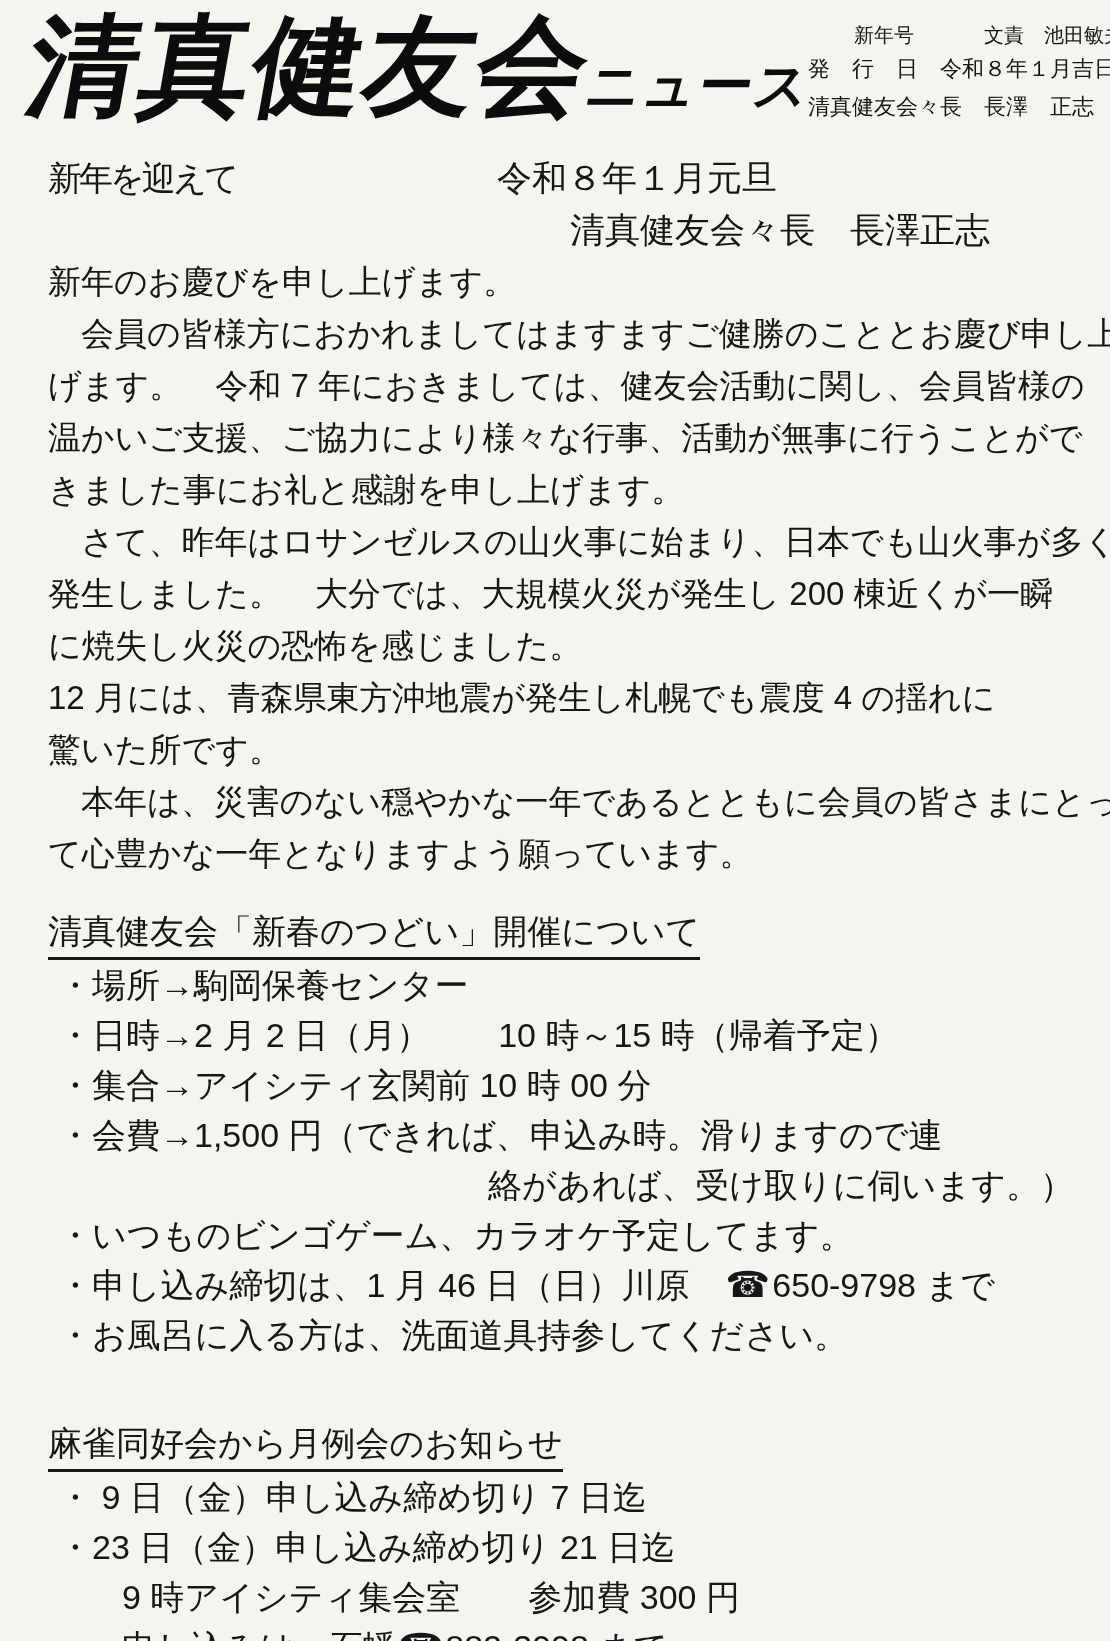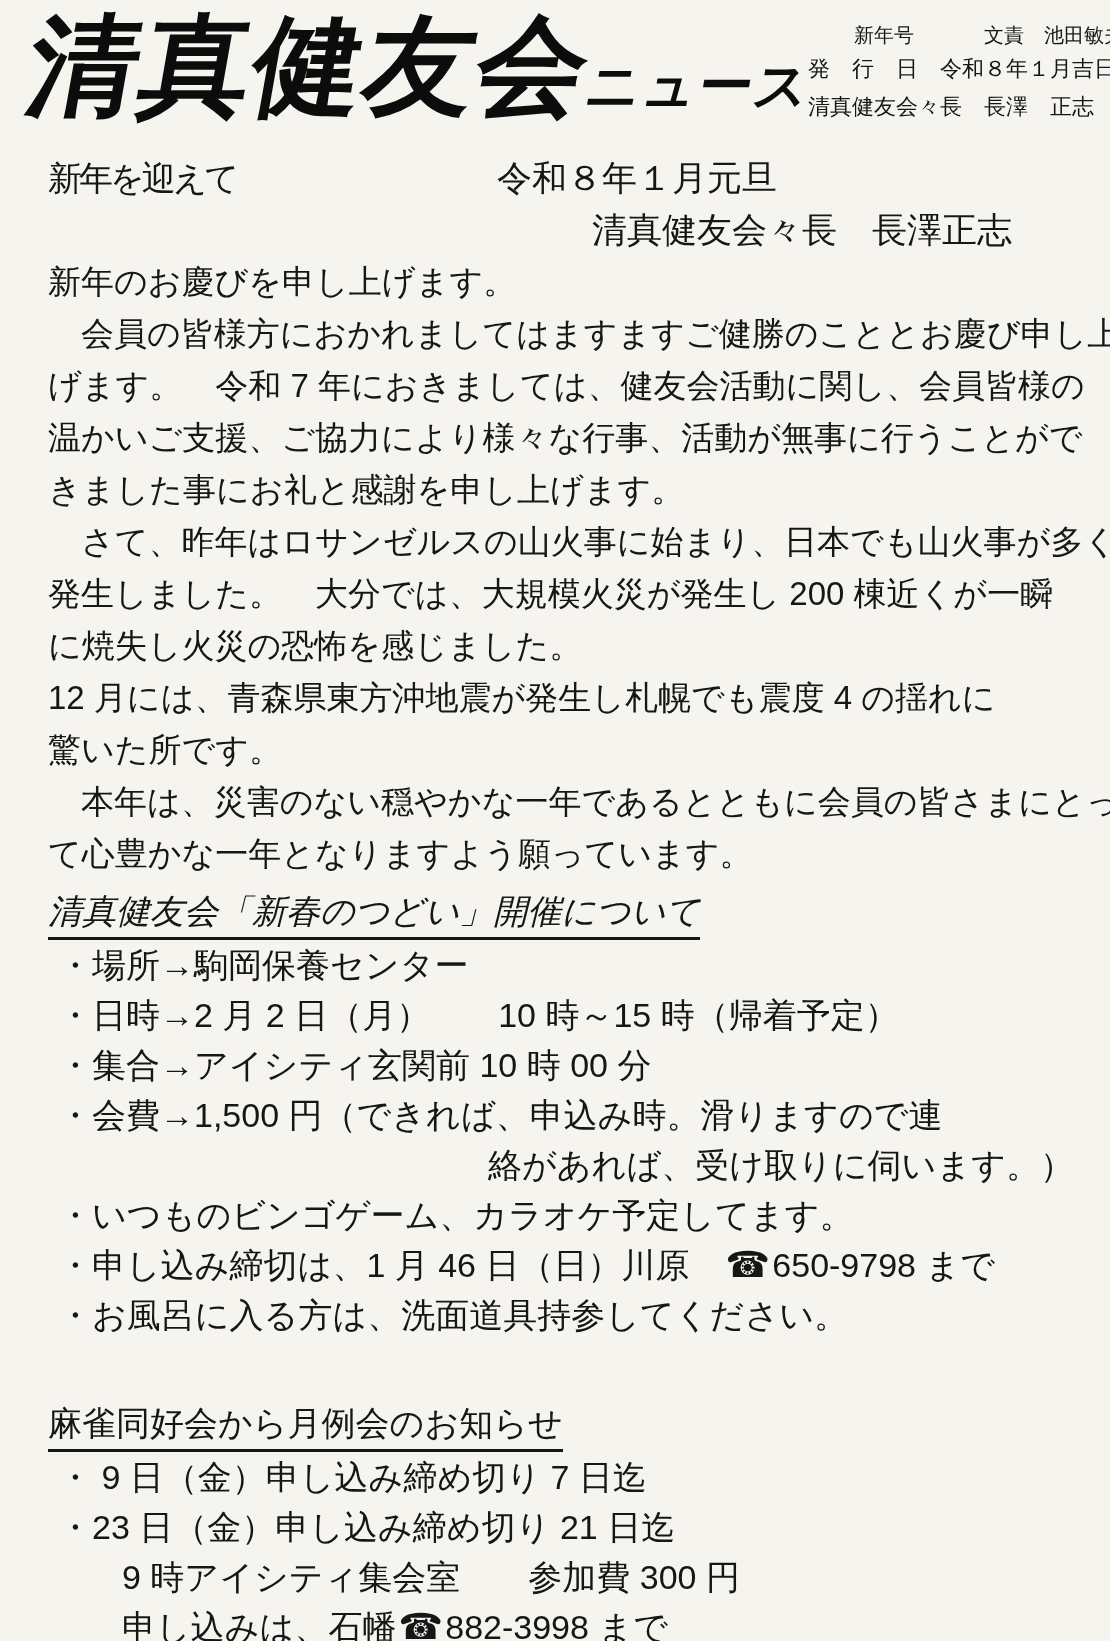--- a/index.html
+++ b/index.html
@@ -27,24 +27,24 @@
   .mast-row1 { position:relative; height:40px; font-size:20px; }
   .mast-issue  { position:absolute; left:58px; top:8px; }
   .mast-credit { position:absolute; left:188px; top:8px; white-space:nowrap; }
   .mast-row2, .mast-row3 { height:38px; font-size:22px; padding-left:12px; white-space:nowrap; }
   
   .content { padding:0 36px 0 48px; }
   .greet-row { position:relative; height:52px; margin-top:12px; font-size:34px; line-height:52px; }
   .greet-heading { letter-spacing:-3px; }
   .greet-date { position:absolute; left:449px; top:0; font-size:35px; }
   .sign-row { position:relative; height:52px; font-size:35px; line-height:52px; }
-  .greet-sign { position:absolute; left:544px; top:0; }
+  .greet-sign { position:absolute; left:522px; top:0; }
   .bline { height:52px; line-height:52px; font-size:33px; white-space:nowrap; }
   .sec-head-row { height:52px; line-height:46px; }
-  .sec-head-row.first  { margin-top:8px;font-style:italic; }
+  .sec-head-row.first  { margin-top:28px; }
   .sec-head-row.second { margin-top:60px; }
   .sec-heading {
     display:inline-block; font-size:34px;
     border-bottom:3px solid #161616; padding-bottom:3px;
   }
   .li { height:50px; line-height:50px; font-size:34px; padding-left:10px; white-space:nowrap; }
   .li.cont  { padding-left:148px;text-align:right; }
   .li.cont2 { padding-left:74px; }
   .phone-glyph { font-size:36px; padding:0 2px; }
 </style>

